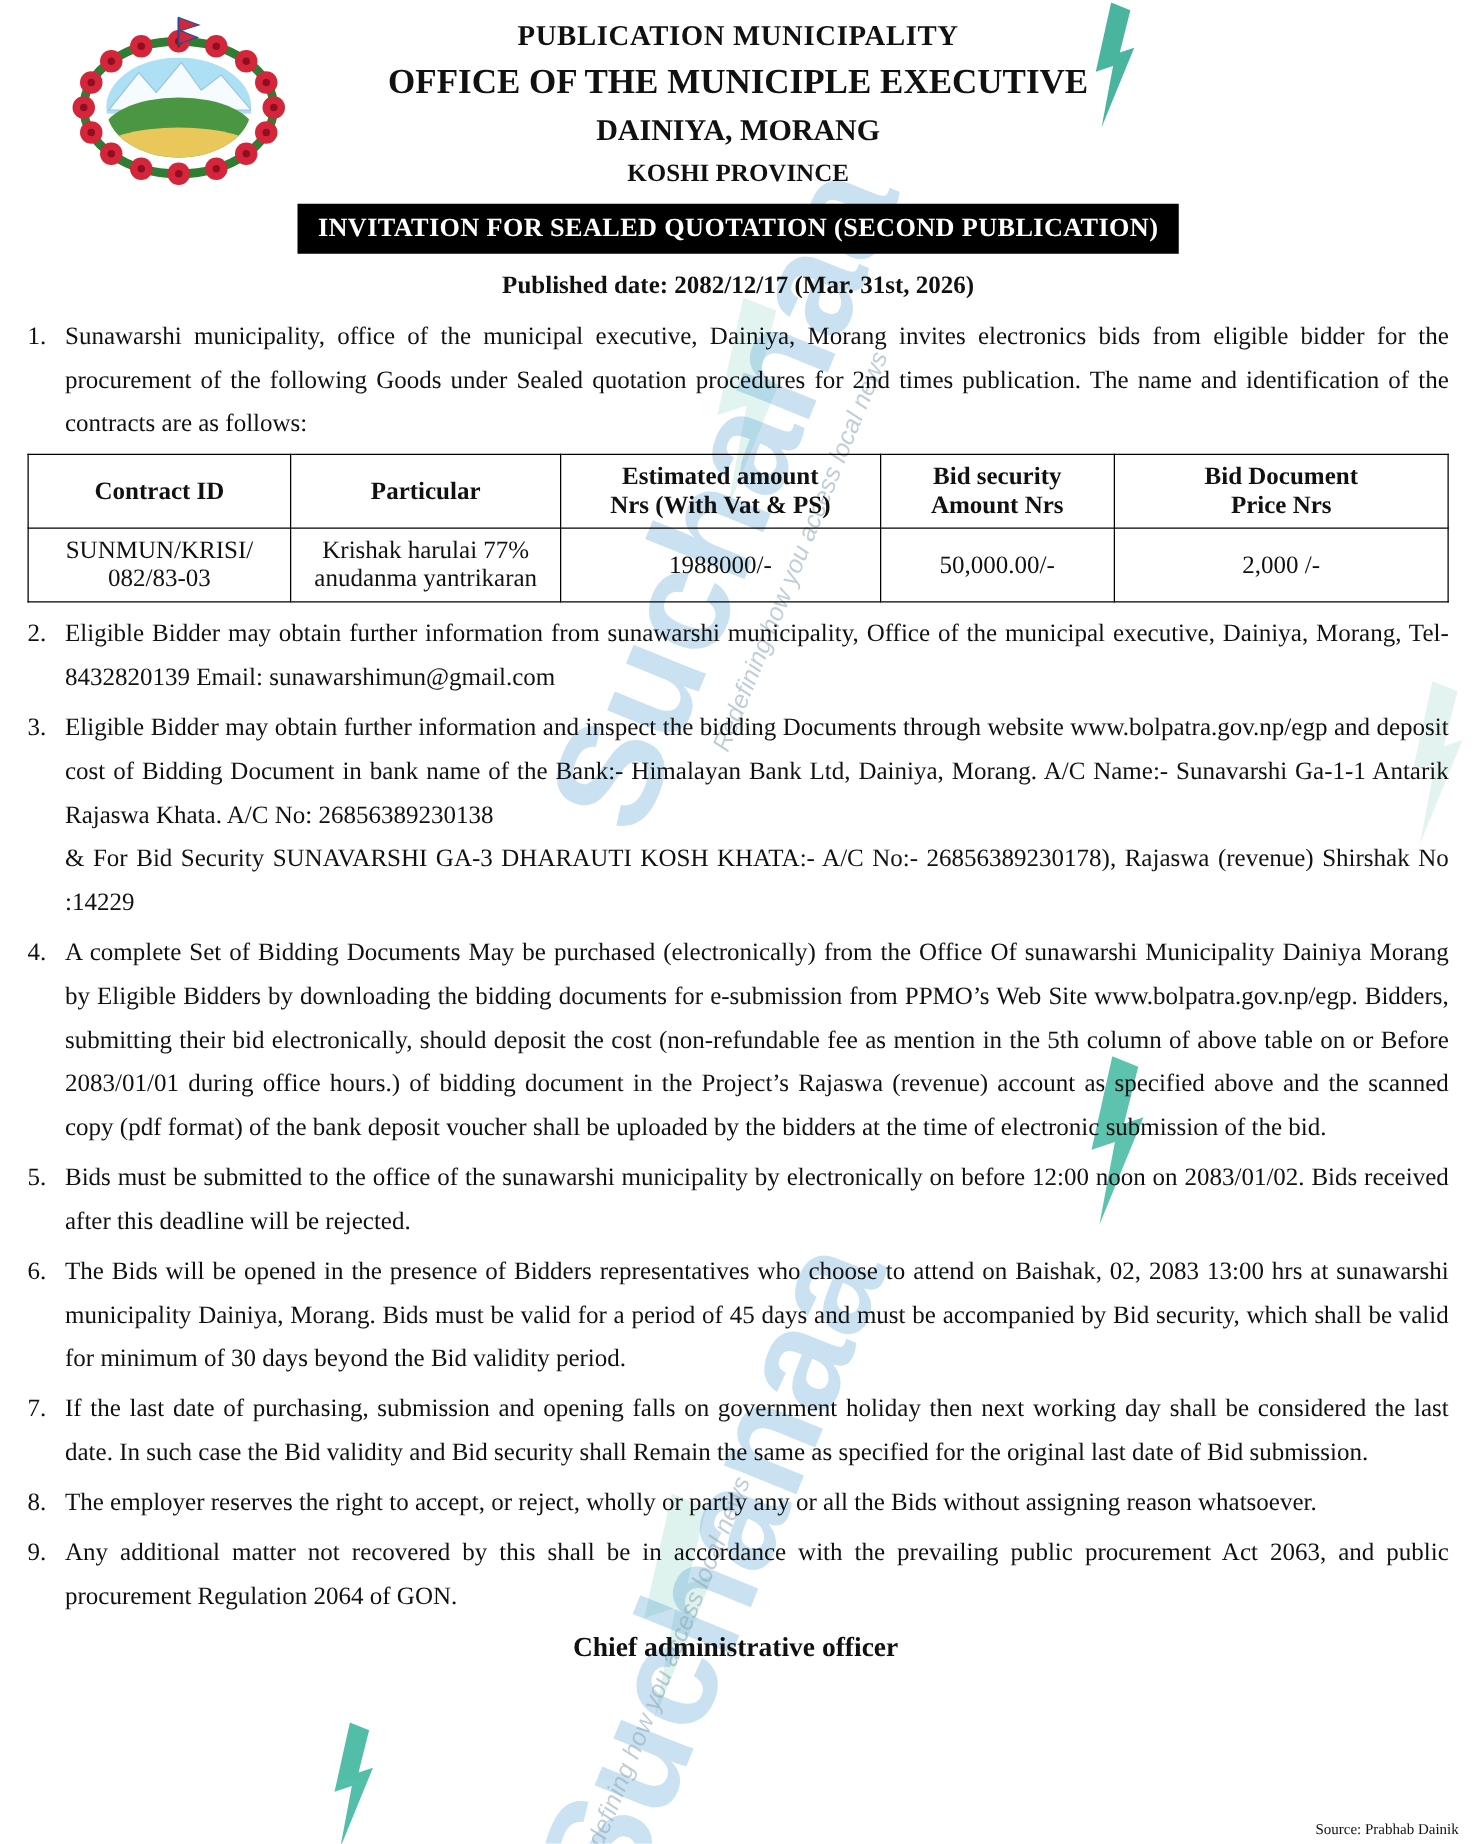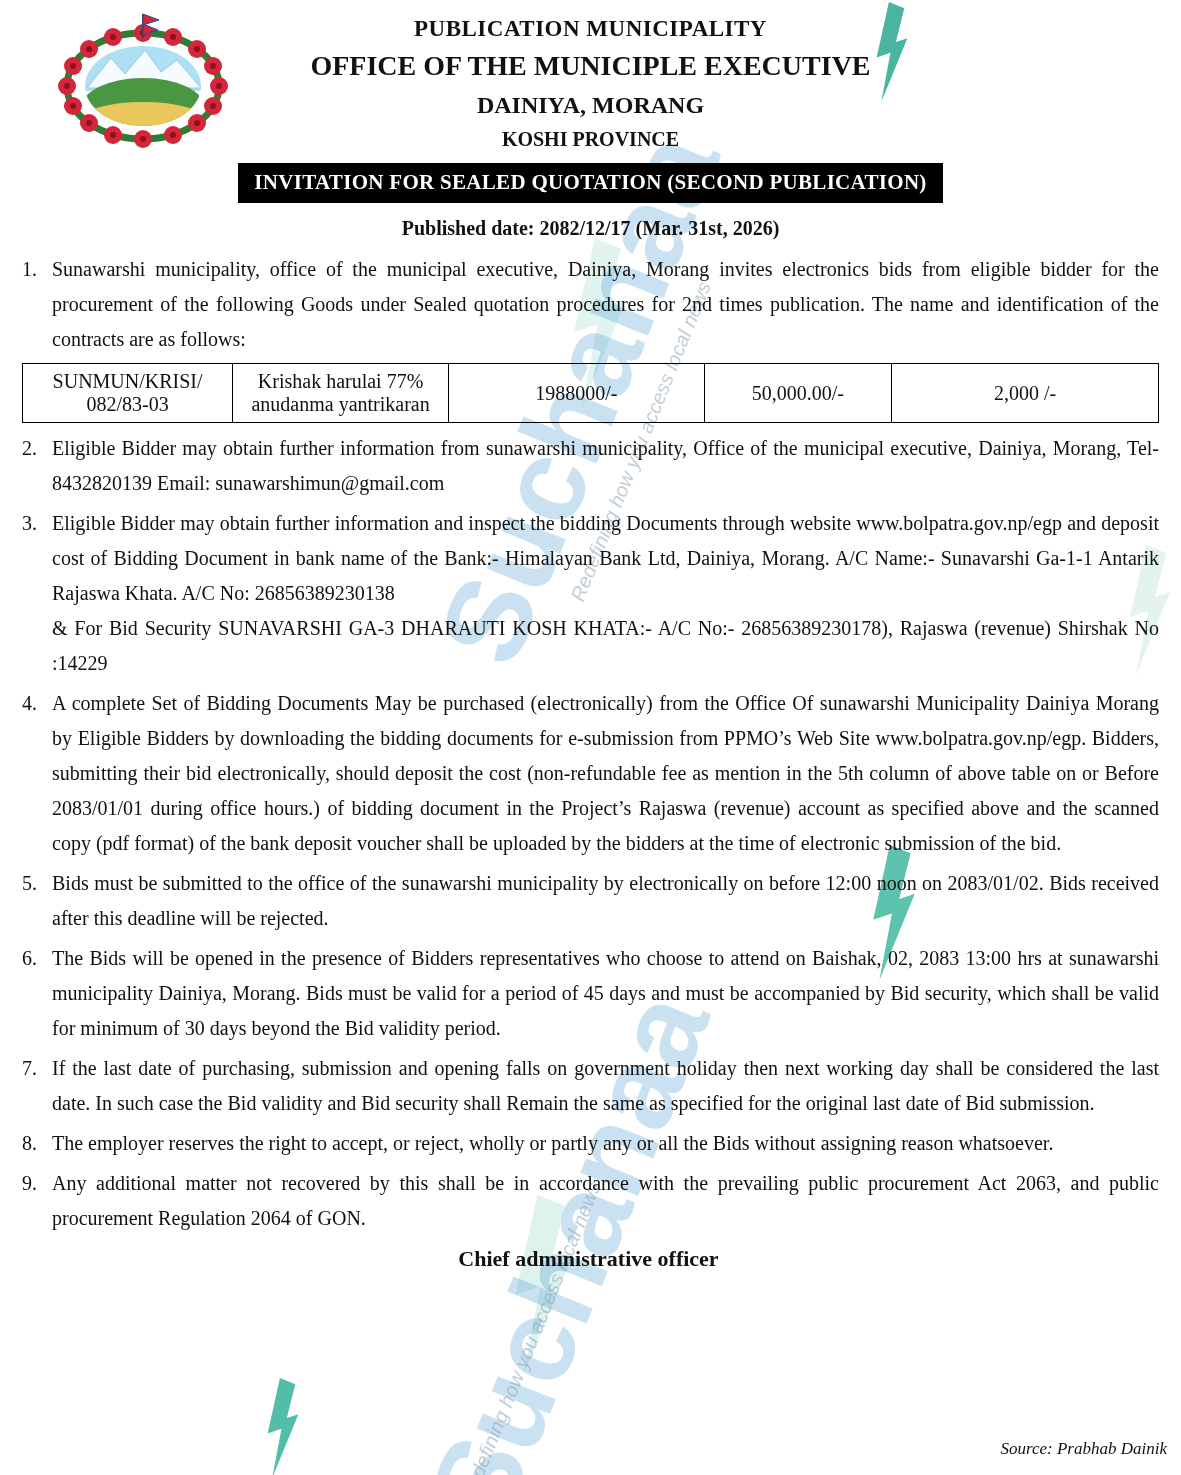--- a/index.html
+++ b/index.html
@@ -37,21 +37,21 @@
     font-size:20px;background:transparent;
   }
   table.quote th,table.quote td{
     border:1.5px solid #000;text-align:center;vertical-align:middle;
     padding:6px 8px;white-space:pre-line;
   }
   table.quote th{font-weight:bold;}
   col.c1{width:18.5%;}col.c2{width:19%;}col.c3{width:22.5%;}col.c4{width:16.5%;}col.c5{width:23.5%;}
   
   .signature{text-align:center;font-size:22px;font-weight:bold;margin-top:10px;padding-right:4px;}
-  .source{position:absolute;right:14px;bottom:16px;font-size:17px;font-style:italic;z-index:3;}
+  .source{position:absolute;right:14px;bottom:4px;font-size:12px;z-index:3;}
   
   .wm{
     position:absolute;z-index:1;pointer-events:none;
     font-family:"Liberation Sans","DejaVu Sans",sans-serif;
     font-weight:bold;color:#4f9fd4;opacity:.30;white-space:nowrap;
   }
   .wm-big{font-size:118px;}
   .wm-tag{
     position:absolute;z-index:1;pointer-events:none;
     font-family:"Liberation Sans","DejaVu Sans",sans-serif;
@@ -166,20 +166,30 @@
 
       <table class="quote">
         <colgroup>
             <col class="c1">
             <col class="c2">
             <col class="c3">
             <col class="c4">
             <col class="c5">
           </colgroup>
         <tbody>
+            <tr>
+          <th>Contract ID</th>
+          <th>Particular</th>
+          <th>Estimated amount
+Nrs (With Vat &amp; PS)</th>
+          <th>Bid security
+Amount Nrs</th>
+          <th>Bid Document
+Price Nrs</th>
+        </tr>
         <tr>
           <td>SUNMUN/KRISI/
 082/83-03</td>
           <td>Krishak harulai 77%
 anudanma yantrikaran</td>
           <td>1988000/-</td>
           <td>50,000.00/-</td>
           <td>2,000 /-</td>
         </tr>
       </tbody>

